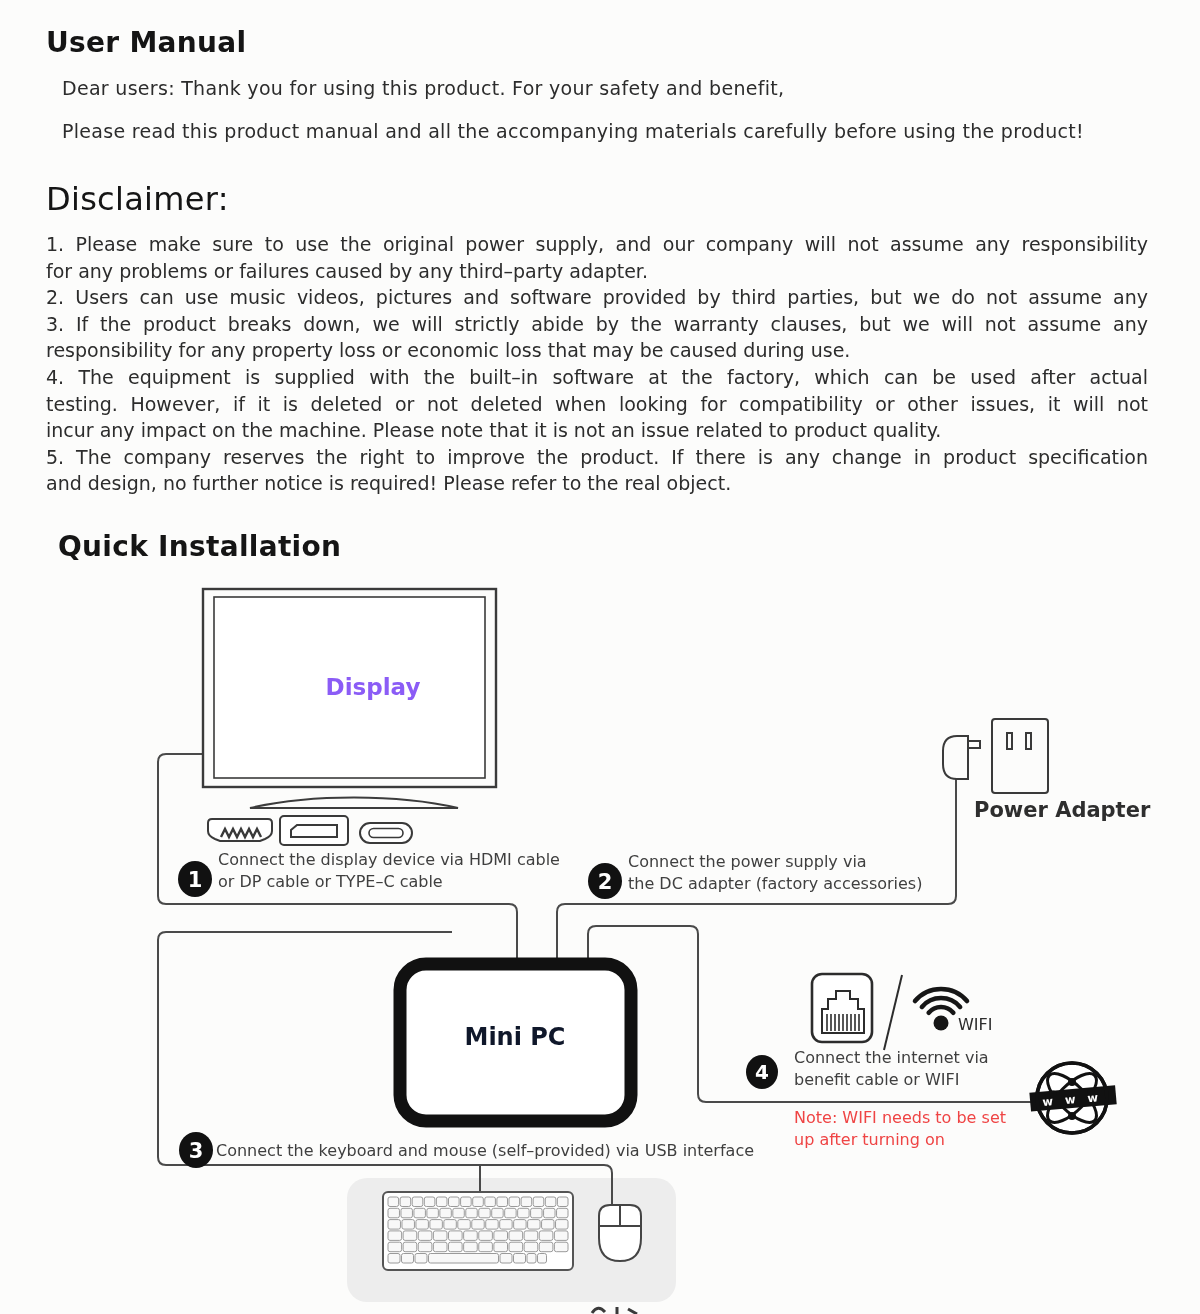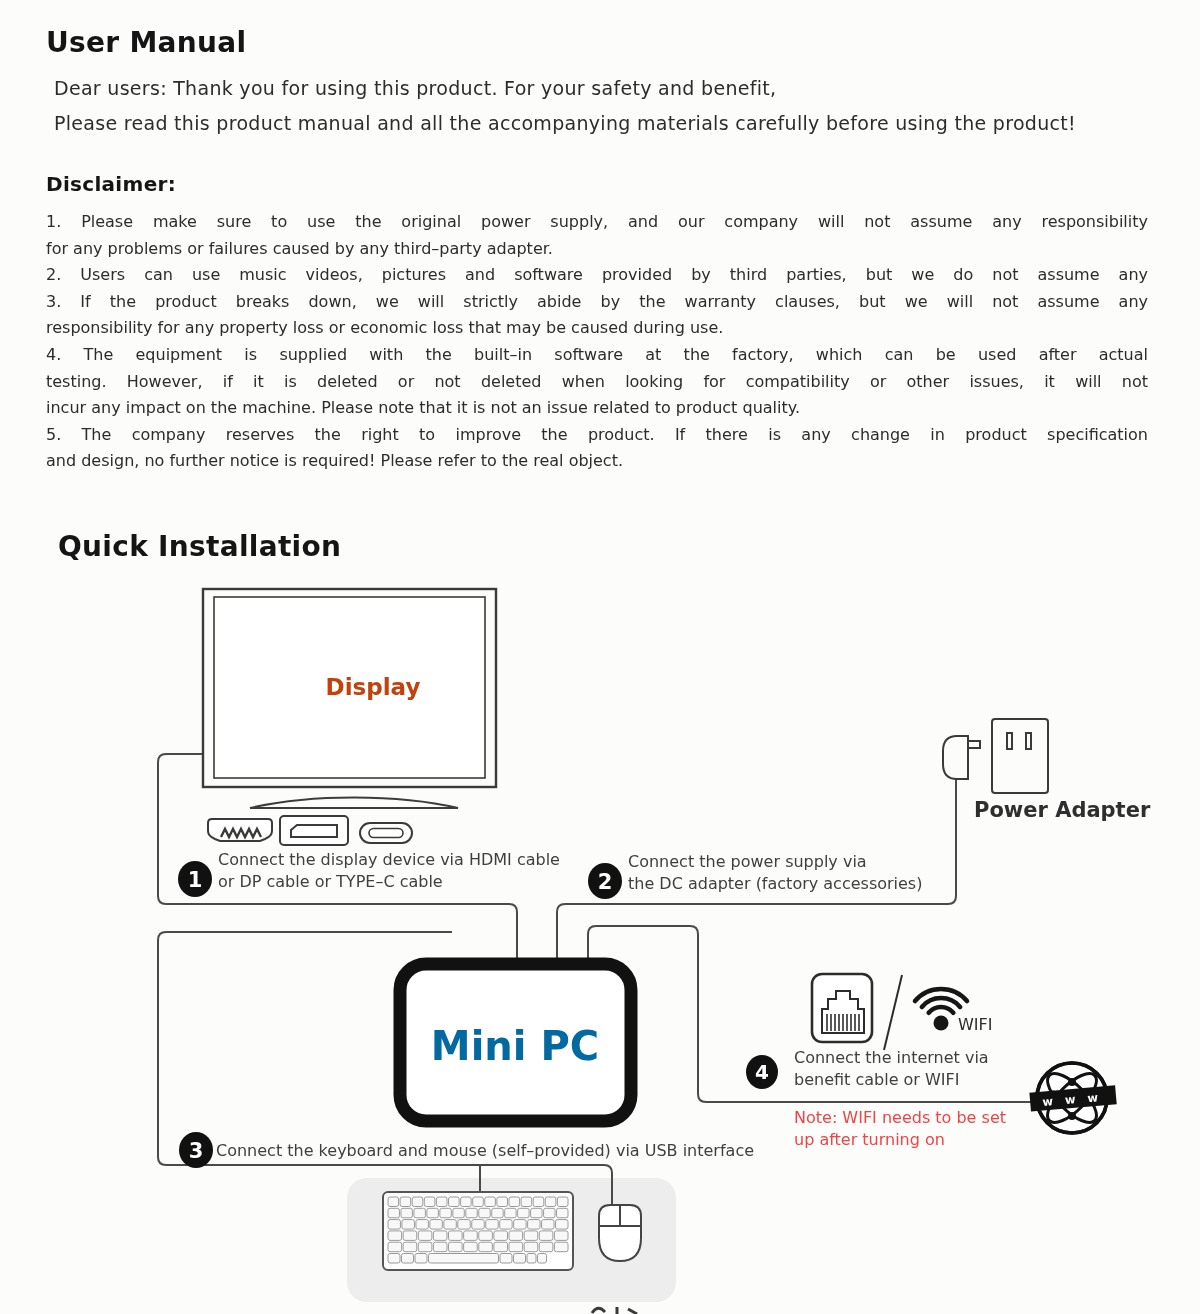--- a/index.html
+++ b/index.html
@@ -3,30 +3,30 @@
 <meta charset="utf-8">
 <style>
   html,body{margin:0;padding:0;}
   body{
     width:1200px;height:1314px;position:relative;overflow:hidden;
     background:#fcfcfb;color:#232323;
     font-family:"DejaVu Sans","Liberation Sans",sans-serif;
   }
   .textblock{position:absolute;left:46px;top:26px;width:1102px;}
   h1.title{font-size:28px;font-weight:bold;color:#151515;margin:0 0 16px 0;letter-spacing:.3px;}
-  .intro p{margin:8px;font-size:19px;line-height:27px;color:#2c2c2c;letter-spacing:.3px;}
-  h2.disclaimer{font-size:20px;font-weight:bold;color:#151515;margin:35px 0 13px 0;letter-spacing:.3px;}
-  .dl p{margin:0;font-size:16px;line-height:26.6px;color:#2c2c2c;}
+  .intro p{margin:16px;font-size:19px;line-height:27px;color:#2c2c2c;letter-spacing:.3px;}
+  h2.disclaimer{font-size:32px;font-weight:normal;color:#151515;margin:35px 0 13px 0;letter-spacing:.3px;}
+  .dl p{margin:0;font-size:19px;line-height:26.6px;color:#2c2c2c;}
   .dl p.just{text-align:justify;text-align-last:justify;}
   h2.install{position:absolute;left:46px;top:518px;margin:12px;font-size:28px;font-weight:bold;color:#151515;letter-spacing:.3px;}
   .diagram{position:absolute;left:0;top:555px;width:1200px;height:759px;}
   .diagram svg{position:absolute;left:0;top:0;}
   .lbl{position:absolute;color:#3a3a3a;}
-  .lbl-display{left:213px;top:119px;width:320px;text-align:center;font-size:23px;font-weight:bold;color:#c2410c;}
-  .lbl-minipc{left:400px;top:468px;width:230px;text-align:center;font-size:40px;font-weight:bold;color:#0369a1;}
+  .lbl-display{left:213px;top:119px;width:320px;text-align:center;font-size:23px;font-weight:bold;color:#8b5cf6;}
+  .lbl-minipc{left:400px;top:468px;width:230px;text-align:center;font-size:24px;font-weight:bold;color:#0f172a;}
   .lbl-power{left:974px;top:243px;width:180px;font-size:21px;color:#2e2e2e;font-weight:bold;}
   .steptext{position:absolute;font-size:16px;line-height:22px;color:#3f3f3f;}
   .step1{left:218px;top:294px;}
   .step2{left:628px;top:296px;}
   .step3{left:216px;top:585px;}
   .step4{left:794px;top:492px;}
   .note{position:absolute;left:794px;top:552px;font-size:16px;line-height:22px;color:#ef4444;}
   .badge-num{font-family:"DejaVu Sans","Liberation Sans",sans-serif;font-weight:bold;}
 </style>
 </head>

